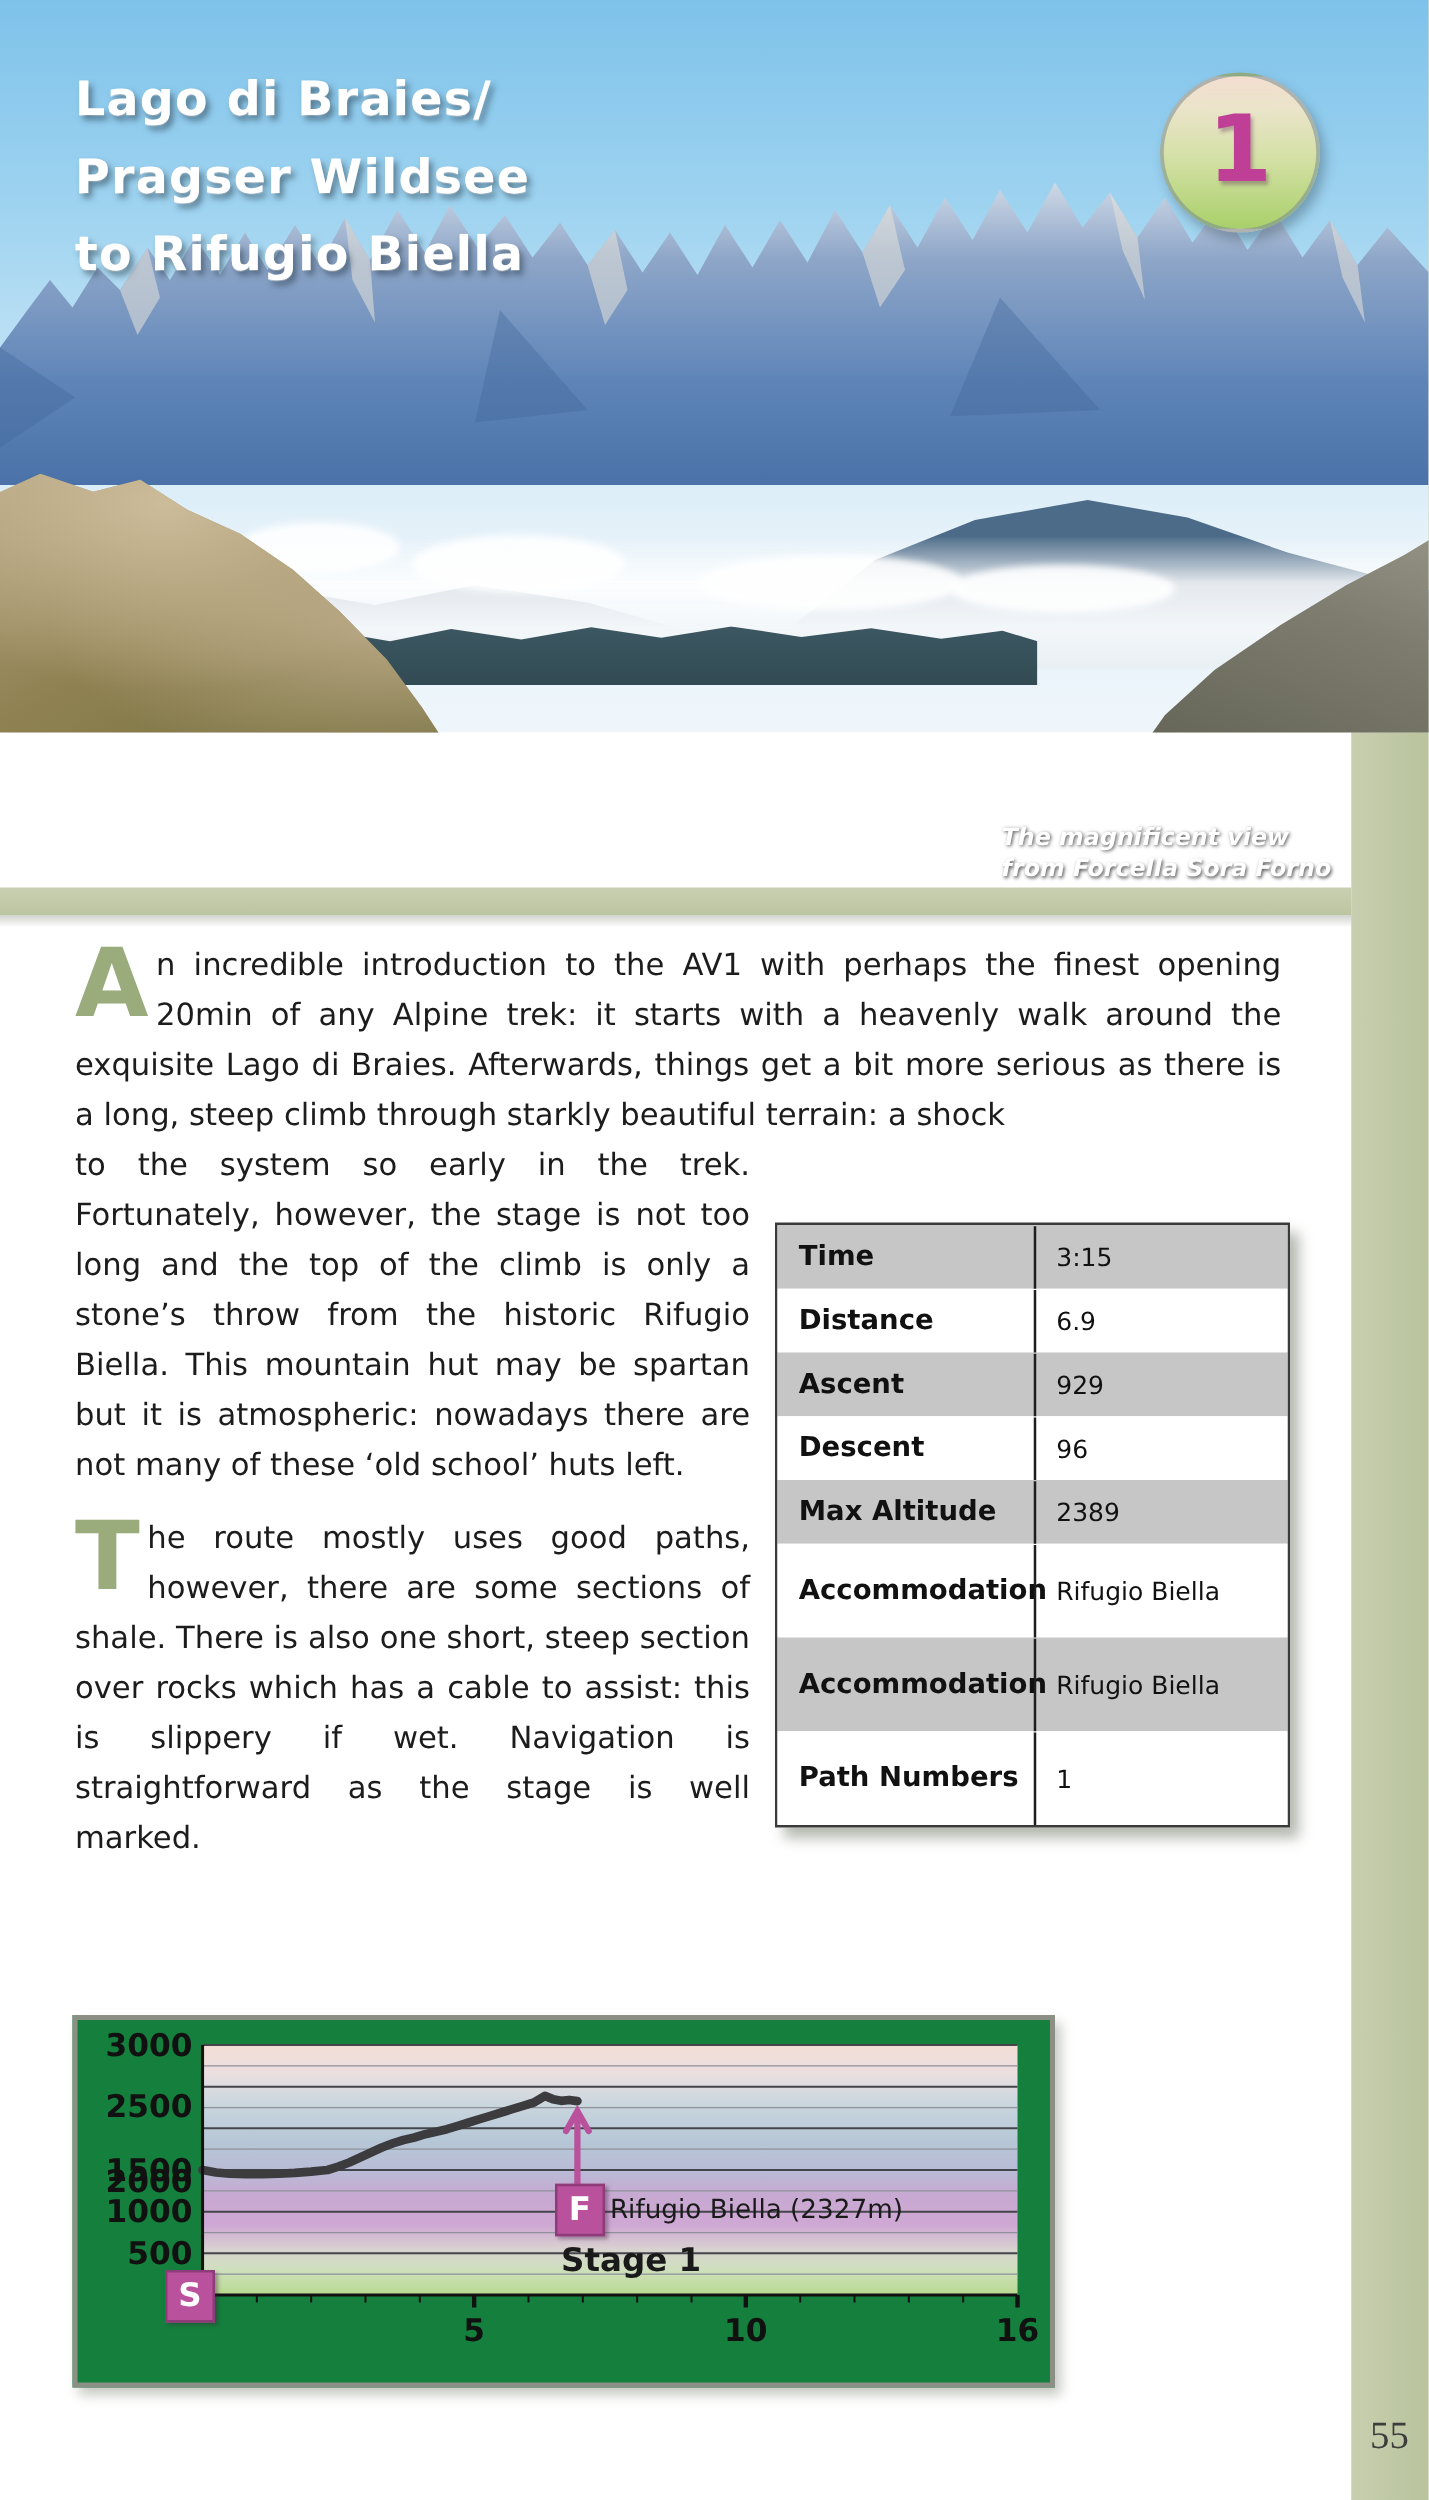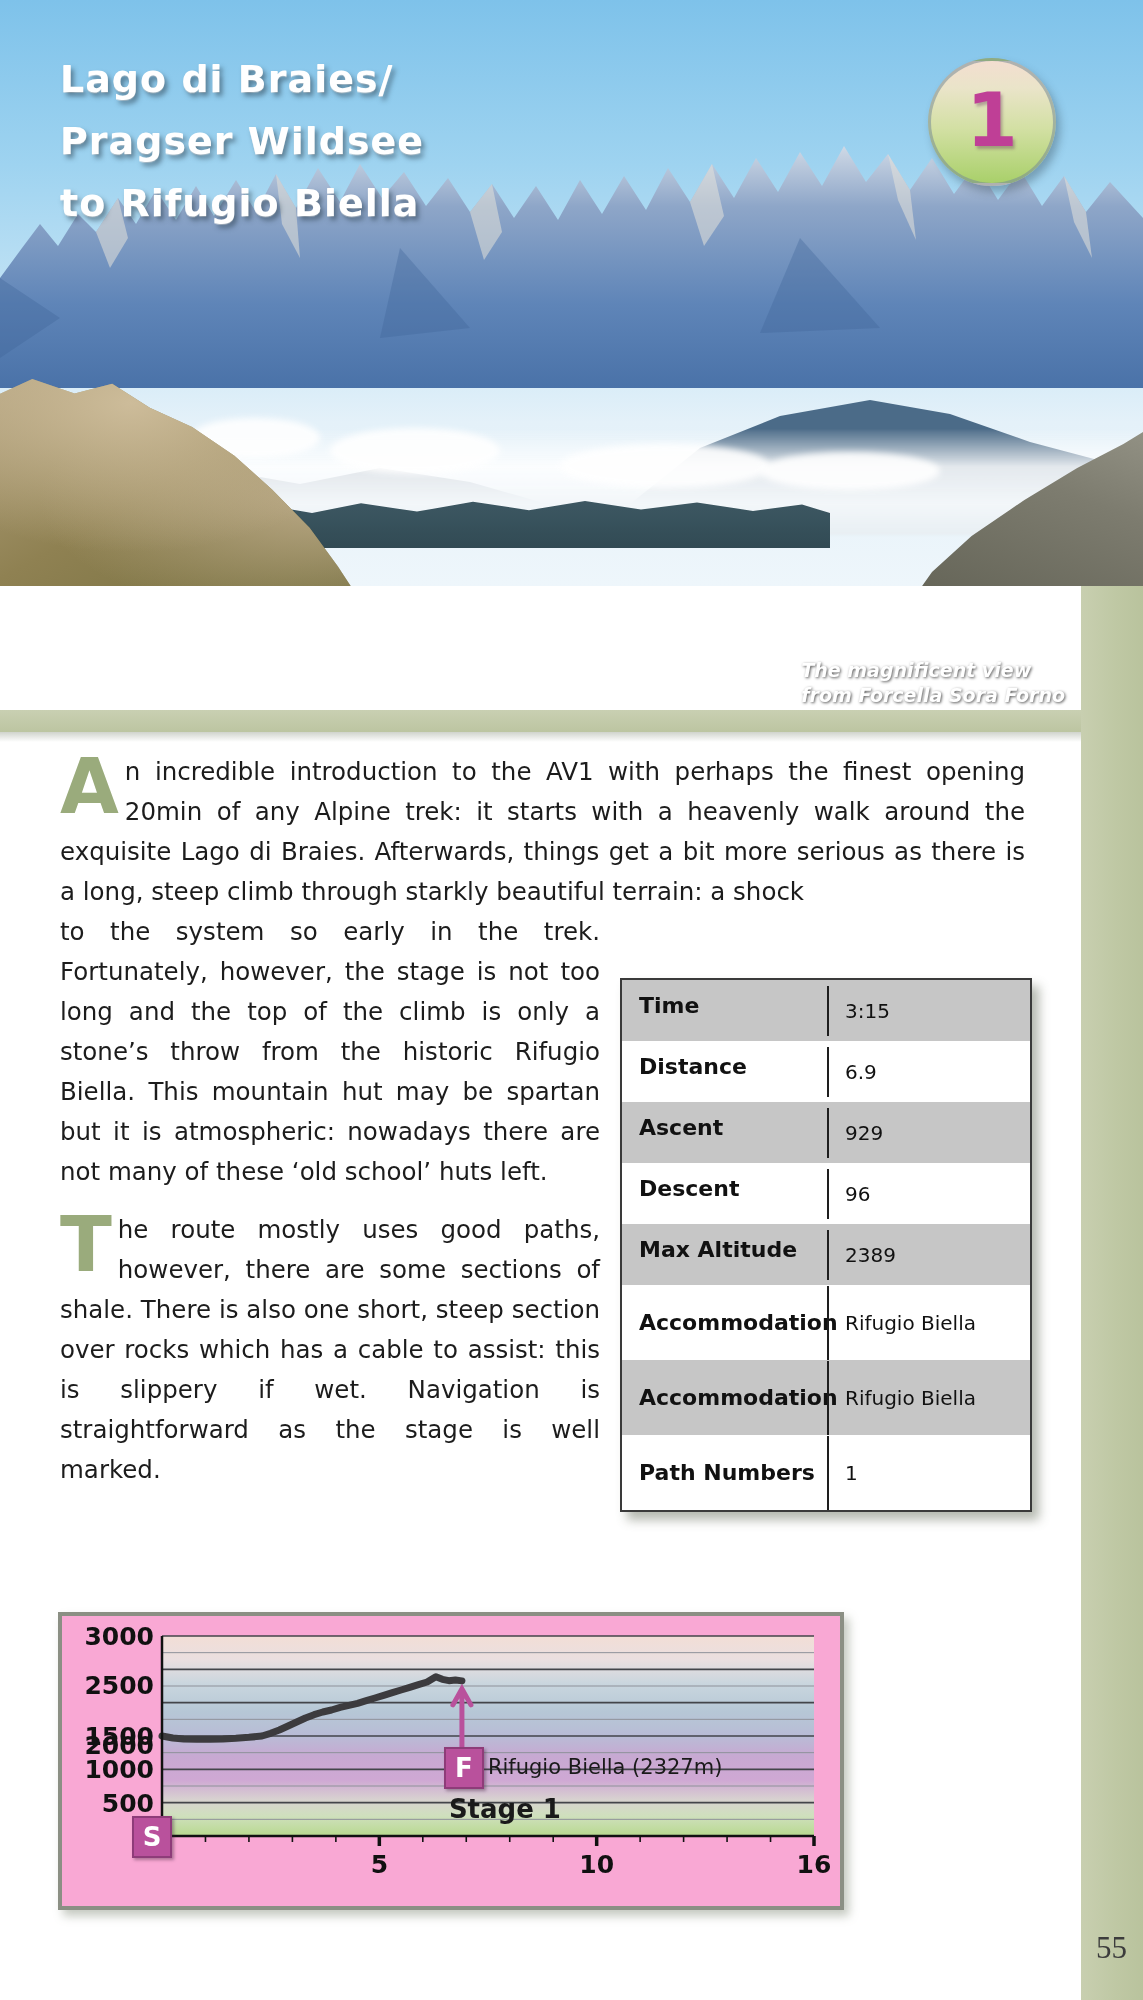--- a/index.html
+++ b/index.html
@@ -122,34 +122,34 @@
   .info-table{
     position:absolute;left:620px;top:978px;width:408px;z-index:18;
     border:2px solid #3a3a3a;
     box-shadow:7px 8px 10px rgba(90,100,80,.45);
     background:#fff;
   }
   .info-row{display:flex;align-items:center;}
   .info-row.alt{background:#c6c6c6;}
   .info-row.plain{background:#ffffff;}
   .info-key{
-    width:205px;box-sizing:border-box;padding:13px 0 23px 17px;
+    width:205px;box-sizing:border-box;padding:13px 0 13px 17px;
     font-family:"DejaVu Sans",sans-serif;font-weight:bold;font-size:22px;color:#111;
   }
   .info-val{
     flex:1;box-sizing:border-box;padding:13px 0 13px 16px;
     border-left:2px solid #1e1e1e;
     font-family:"DejaVu Sans",sans-serif;font-size:20px;color:#111;
   }
   .info-row.tall .info-key,.info-row.tall .info-val{padding-top:25px;padding-bottom:25px;}
 
   
   .profile{
     position:absolute;left:58px;top:1612px;width:778px;height:290px;z-index:18;
-    border:4px solid #8b8f84;background:#f9a8d4;
+    border:4px solid #8b8f84;background:#15803d;
     box-shadow:5px 6px 9px rgba(110,120,100,.4);
   }
   .profile-inner{position:absolute;inset:0;}
   .yaxis-lbl{
     position:absolute;right:0;transform:translateY(-50%);
     font-family:"DejaVu Sans",sans-serif;font-weight:bold;font-size:25px;color:#111;
     width:92px;text-align:right;
   }
   .xaxis-lbl{
     position:absolute;transform:translateX(-50%);

